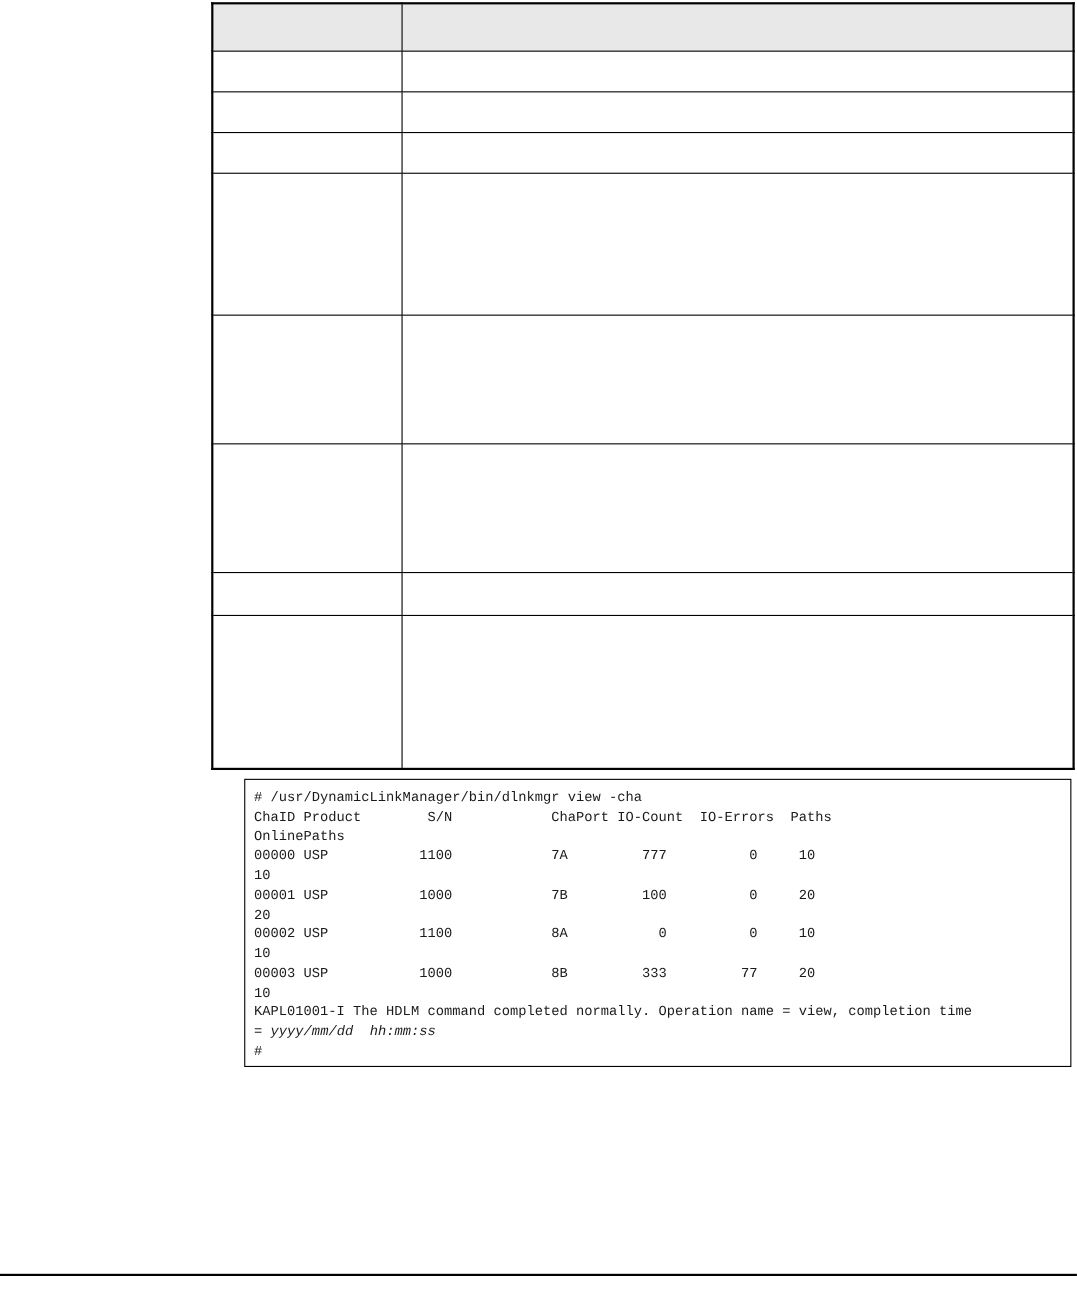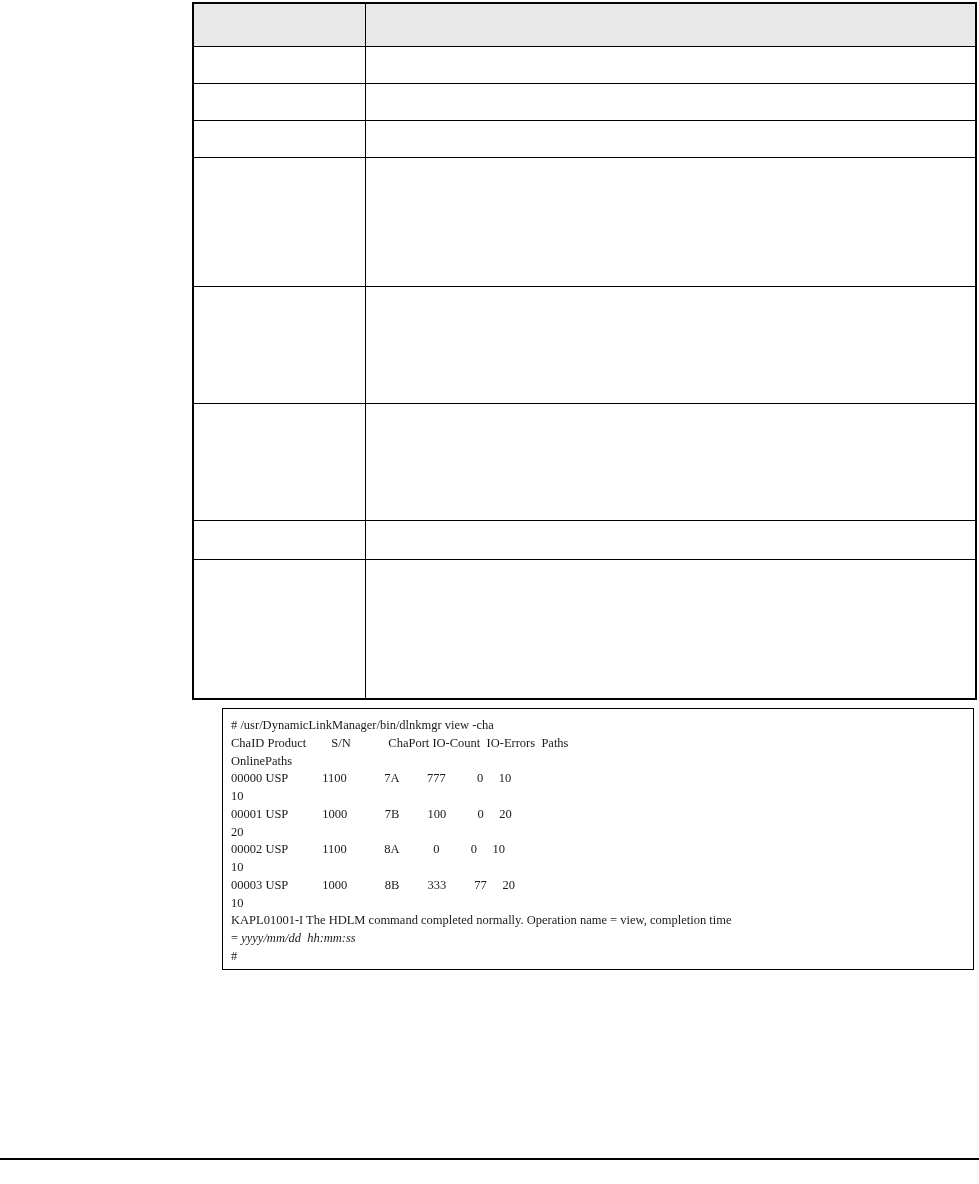--- a/index.html
+++ b/index.html
@@ -59,21 +59,21 @@
     width: 752px;
     height: 262px;
     border: 1px solid #000000;
     background: #ffffff;
     box-sizing: border-box;
     padding: 8px 6px 6px 8px;
     overflow: hidden;
   }
   .console-pre {
     margin: 0;
-    font-family: Liberation Serif, serif;
+    font-family: Liberation Mono, monospace;
     font-size: 12.5px;
     line-height: 1.42;
     white-space: pre;
     color: #1a1a1a;
     letter-spacing: 0px;
   }
   .console-pre .ital {
     font-style: italic;
   }
 

